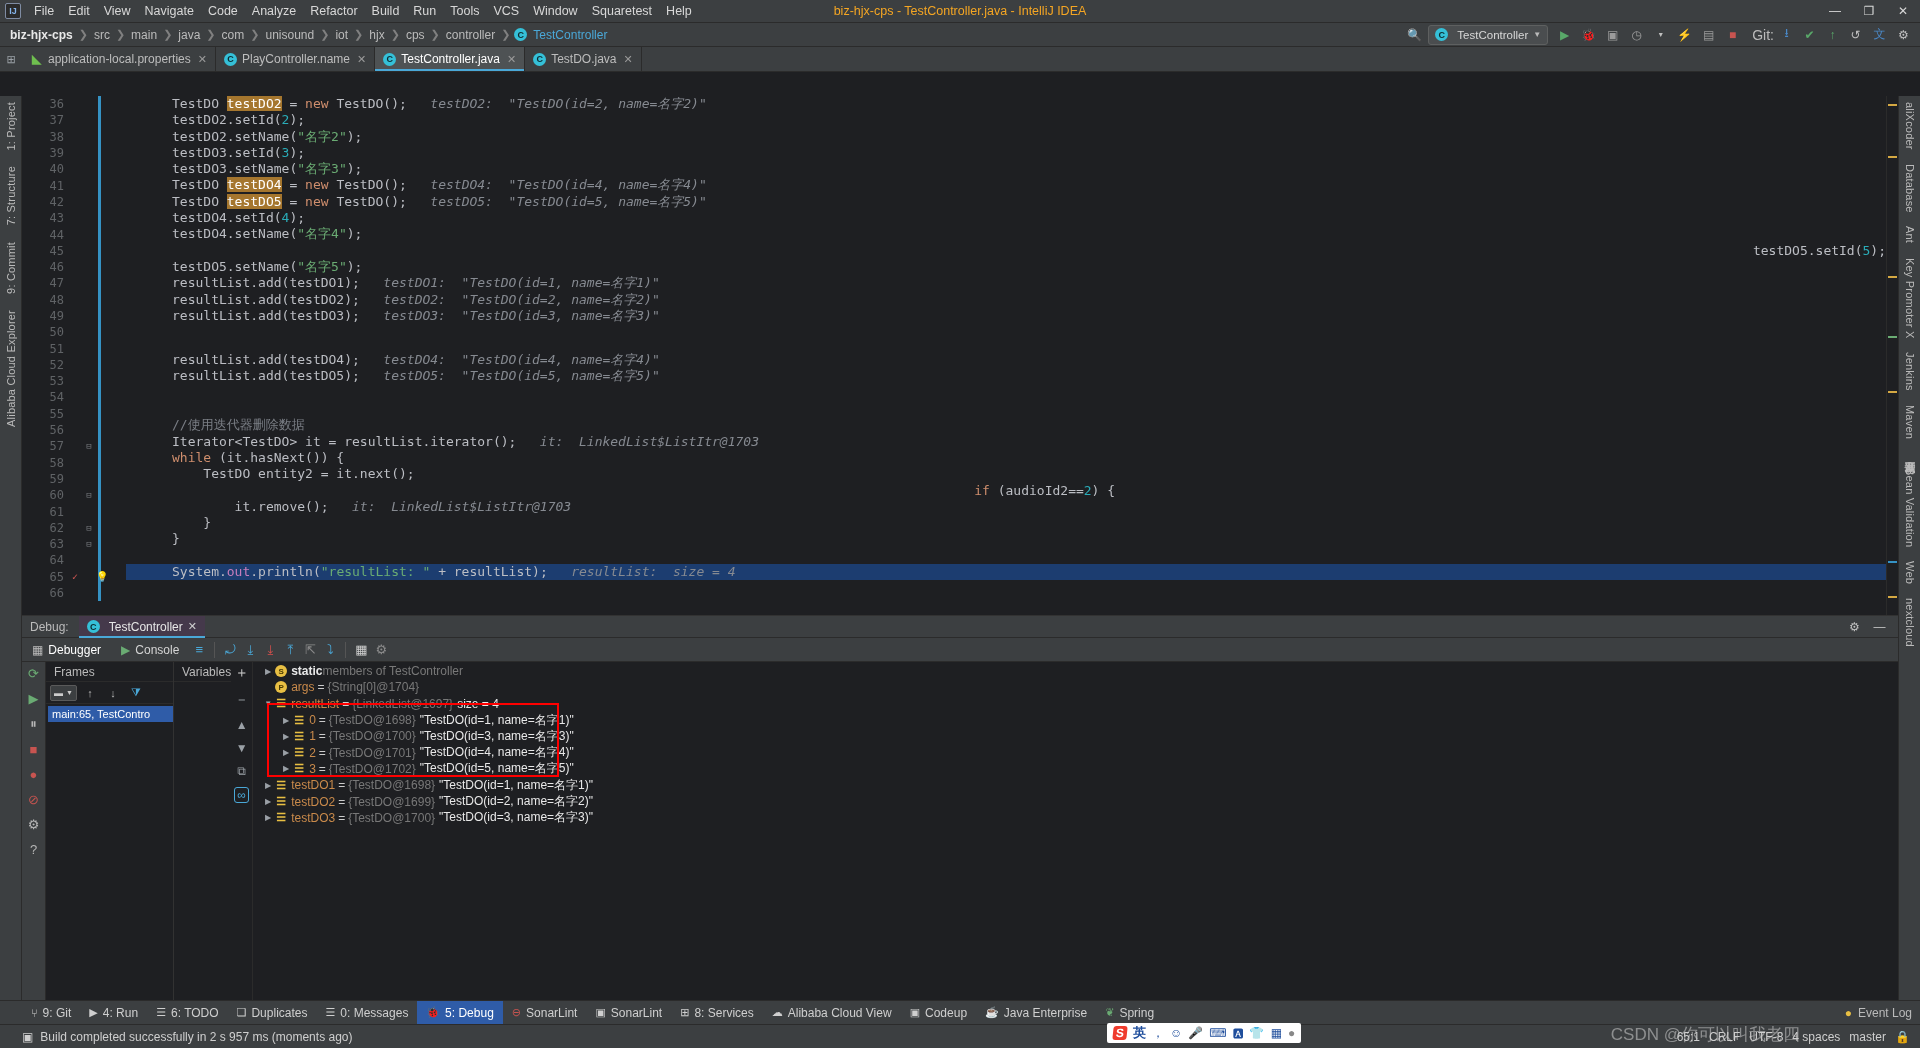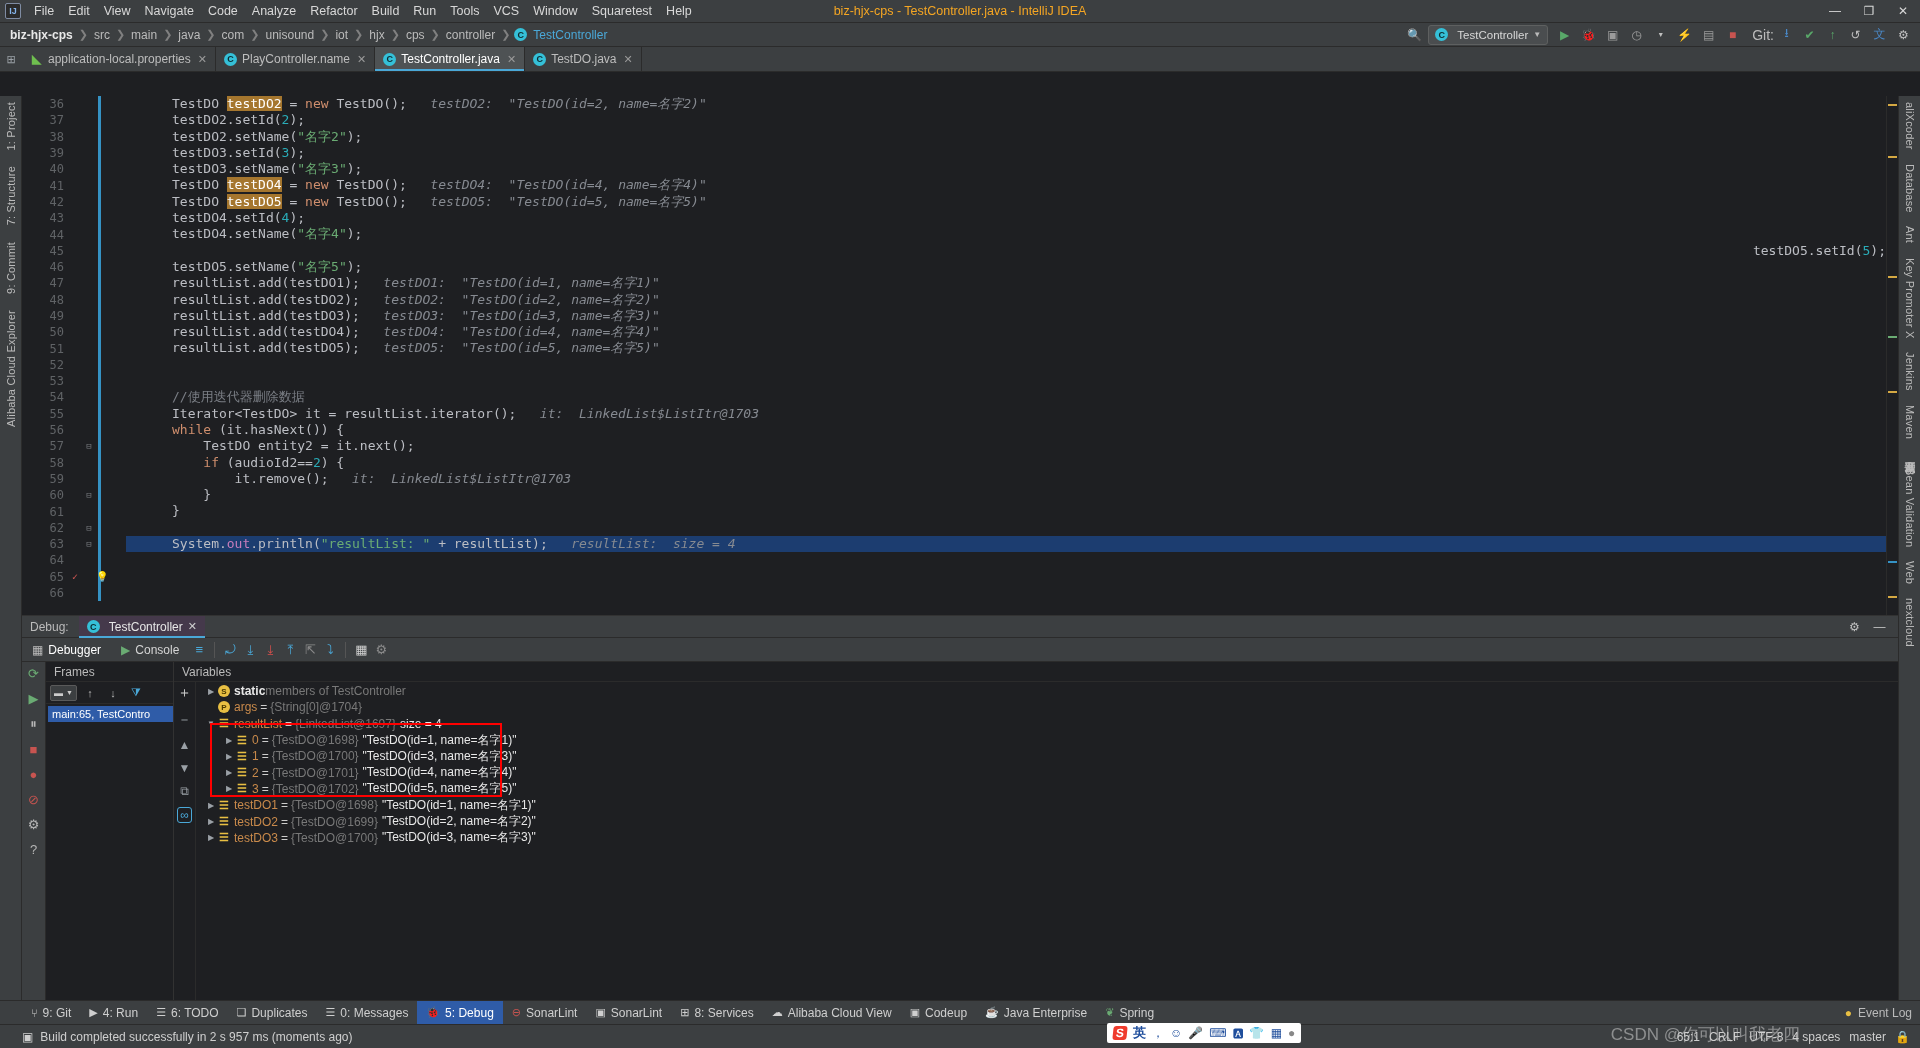--- a/index.html
+++ b/index.html
@@ -191,21 +191,21 @@
   }
   .fsel{
     display:flex;align-items:center;gap:3px;background:#3c3f41;border:1px solid #5a5a5a;
     border-radius:2px;height:16px;padding:0 3px;font-size:9px;color:#ccc;
   }
   #frame-item{
     background:#2f5ca8; color:#ffffff; font-size:11px; padding:2px 4px; margin:2px 0 0 2px;
     white-space:nowrap; overflow:hidden;
   }
 
-  #vars{ flex:1; display:flex; flex-direction:column; min-width:0; background:#1e1f22;}
+  #vars{ flex:1; display:flex; flex-direction:row; min-width:0; background:#1e1f22;}
   #vars-stack{ display:flex; flex:1; min-height:0;}
   #vars-rail{
     width:22px; background:#1e1f22; display:flex; flex-direction:column;
     align-items:center; gap:9px; padding-top:2px; flex:none; border-right:1px solid #2b2b2b;
   }
   .vr-ic{ font-size:12px; color:#9aa0a6;}
   .vr-ic.boxed{ border:1px solid #4aa8d8; border-radius:3px; padding:0 2px; color:#4aa8d8;}
   #vars-list{ flex:1; padding-top:1px; position:relative; overflow:hidden; min-width:0;}
   .vrow{
     height:16.3px; display:flex; align-items:center; white-space:nowrap;
@@ -558,29 +558,29 @@
           <div class="cl" style="padding-left: 46px;"><span class="t">testDO3.setName(</span><span class="s">"名字3"</span><span class="t">);</span></div>
           <div class="cl" style="padding-left: 46px;"><span class="t">TestDO </span><span class="hl-var">testDO4</span><span class="t"> = </span><span class="k">new</span><span class="t"> TestDO();</span><span class="hint">   testDO4:  "TestDO(id=4, name=名字4)"</span></div>
           <div class="cl" style="padding-left: 46px;"><span class="t">TestDO </span><span class="hl-var">testDO5</span><span class="t"> = </span><span class="k">new</span><span class="t"> TestDO();</span><span class="hint">   testDO5:  "TestDO(id=5, name=名字5)"</span></div>
           <div class="cl" style="padding-left: 46px;"><span class="t">testDO4.setId(</span><span class="n">4</span><span class="t">);</span></div>
           <div class="cl" style="padding-left: 46px;"><span class="t">testDO4.setName(</span><span class="s">"名字4"</span><span class="t">);</span></div>
           <div class="cl" style="padding-left: 46px; text-align: right;"><span class="t">testDO5.setId(</span><span class="n">5</span><span class="t">);</span></div>
           <div class="cl" style="padding-left: 46px;"><span class="t">testDO5.setName(</span><span class="s">"名字5"</span><span class="t">);</span></div>
           <div class="cl" style="padding-left: 46px;"><span class="t">resultList.add(testDO1);</span><span class="hint">   testDO1:  "TestDO(id=1, name=名字1)"</span></div>
           <div class="cl" style="padding-left: 46px;"><span class="t">resultList.add(testDO2);</span><span class="hint">   testDO2:  "TestDO(id=2, name=名字2)"</span></div>
           <div class="cl" style="padding-left: 46px;"><span class="t">resultList.add(testDO3);</span><span class="hint">   testDO3:  "TestDO(id=3, name=名字3)"</span></div>
-          <div class="cl" style="padding-left: 46px;"><span class="t">resultList.add(testDO4);</span><span class="hint">   testDO4:  "TestDO(id=4, name=名字4)"</span></div>
+          <div class="cl" style="padding-left: 46px; margin-top: 28px;"><span class="t">resultList.add(testDO4);</span><span class="hint">   testDO4:  "TestDO(id=4, name=名字4)"</span></div>
           <div class="cl" style="padding-left: 46px;"><span class="t">resultList.add(testDO5);</span><span class="hint">   testDO5:  "TestDO(id=5, name=名字5)"</span></div>
           <div class="cl" style="padding-left: 46px;"></div>
           <div class="cl" style="padding-left: 46px;"></div>
           <div class="cl" style="padding-left: 46px;"><span class="cm">//使用迭代器删除数据</span></div>
           <div class="cl" style="padding-left: 46px;"><span class="t">Iterator&lt;TestDO&gt; it = resultList.iterator();</span><span class="hint">   it:  LinkedList$ListItr@1703</span></div>
           <div class="cl" style="padding-left: 46px;"><span class="k">while</span><span class="t"> (it.hasNext()) {</span></div>
           <div class="cl" style="padding-left: 46px;"><span class="t">    TestDO entity2 = it.next();</span></div>
-          <div class="cl" style="padding-left: 46px;"><span class="t">    </span><span class="k">if</span><span class="t"> (audioId2==</span><span class="n">2</span><span class="t">) {</span></div>
+          <div class="cl" style="padding-left: 46px; text-align: center;"><span class="t">    </span><span class="k">if</span><span class="t"> (audioId2==</span><span class="n">2</span><span class="t">) {</span></div>
           <div class="cl" style="padding-left: 46px;"><span class="t">        it.remove();</span><span class="hint">   it:  LinkedList$ListItr@1703</span></div>
           <div class="cl" style="padding-left: 46px;"><span class="t">    }</span></div>
           <div class="cl" style="padding-left: 46px;"><span class="t">}</span></div>
           <div class="cl" style="padding-left: 46px;"></div>
           <div class="cl hl" style="padding-left: 46px;"><span class="t">System.</span><span class="f">out</span><span class="t">.println(</span><span class="s">"resultList: "</span><span class="t"> + resultList);</span><span class="hint">   resultList:  size = 4</span></div>
           <div class="cl" style="padding-left: 46px;"></div>
         </div>
       <div id="scroll-strip">
         <div class="mark" style="top:8px;background:#d4a843;"></div>
         <div class="mark" style="top:60px;background:#d4a843;"></div>

